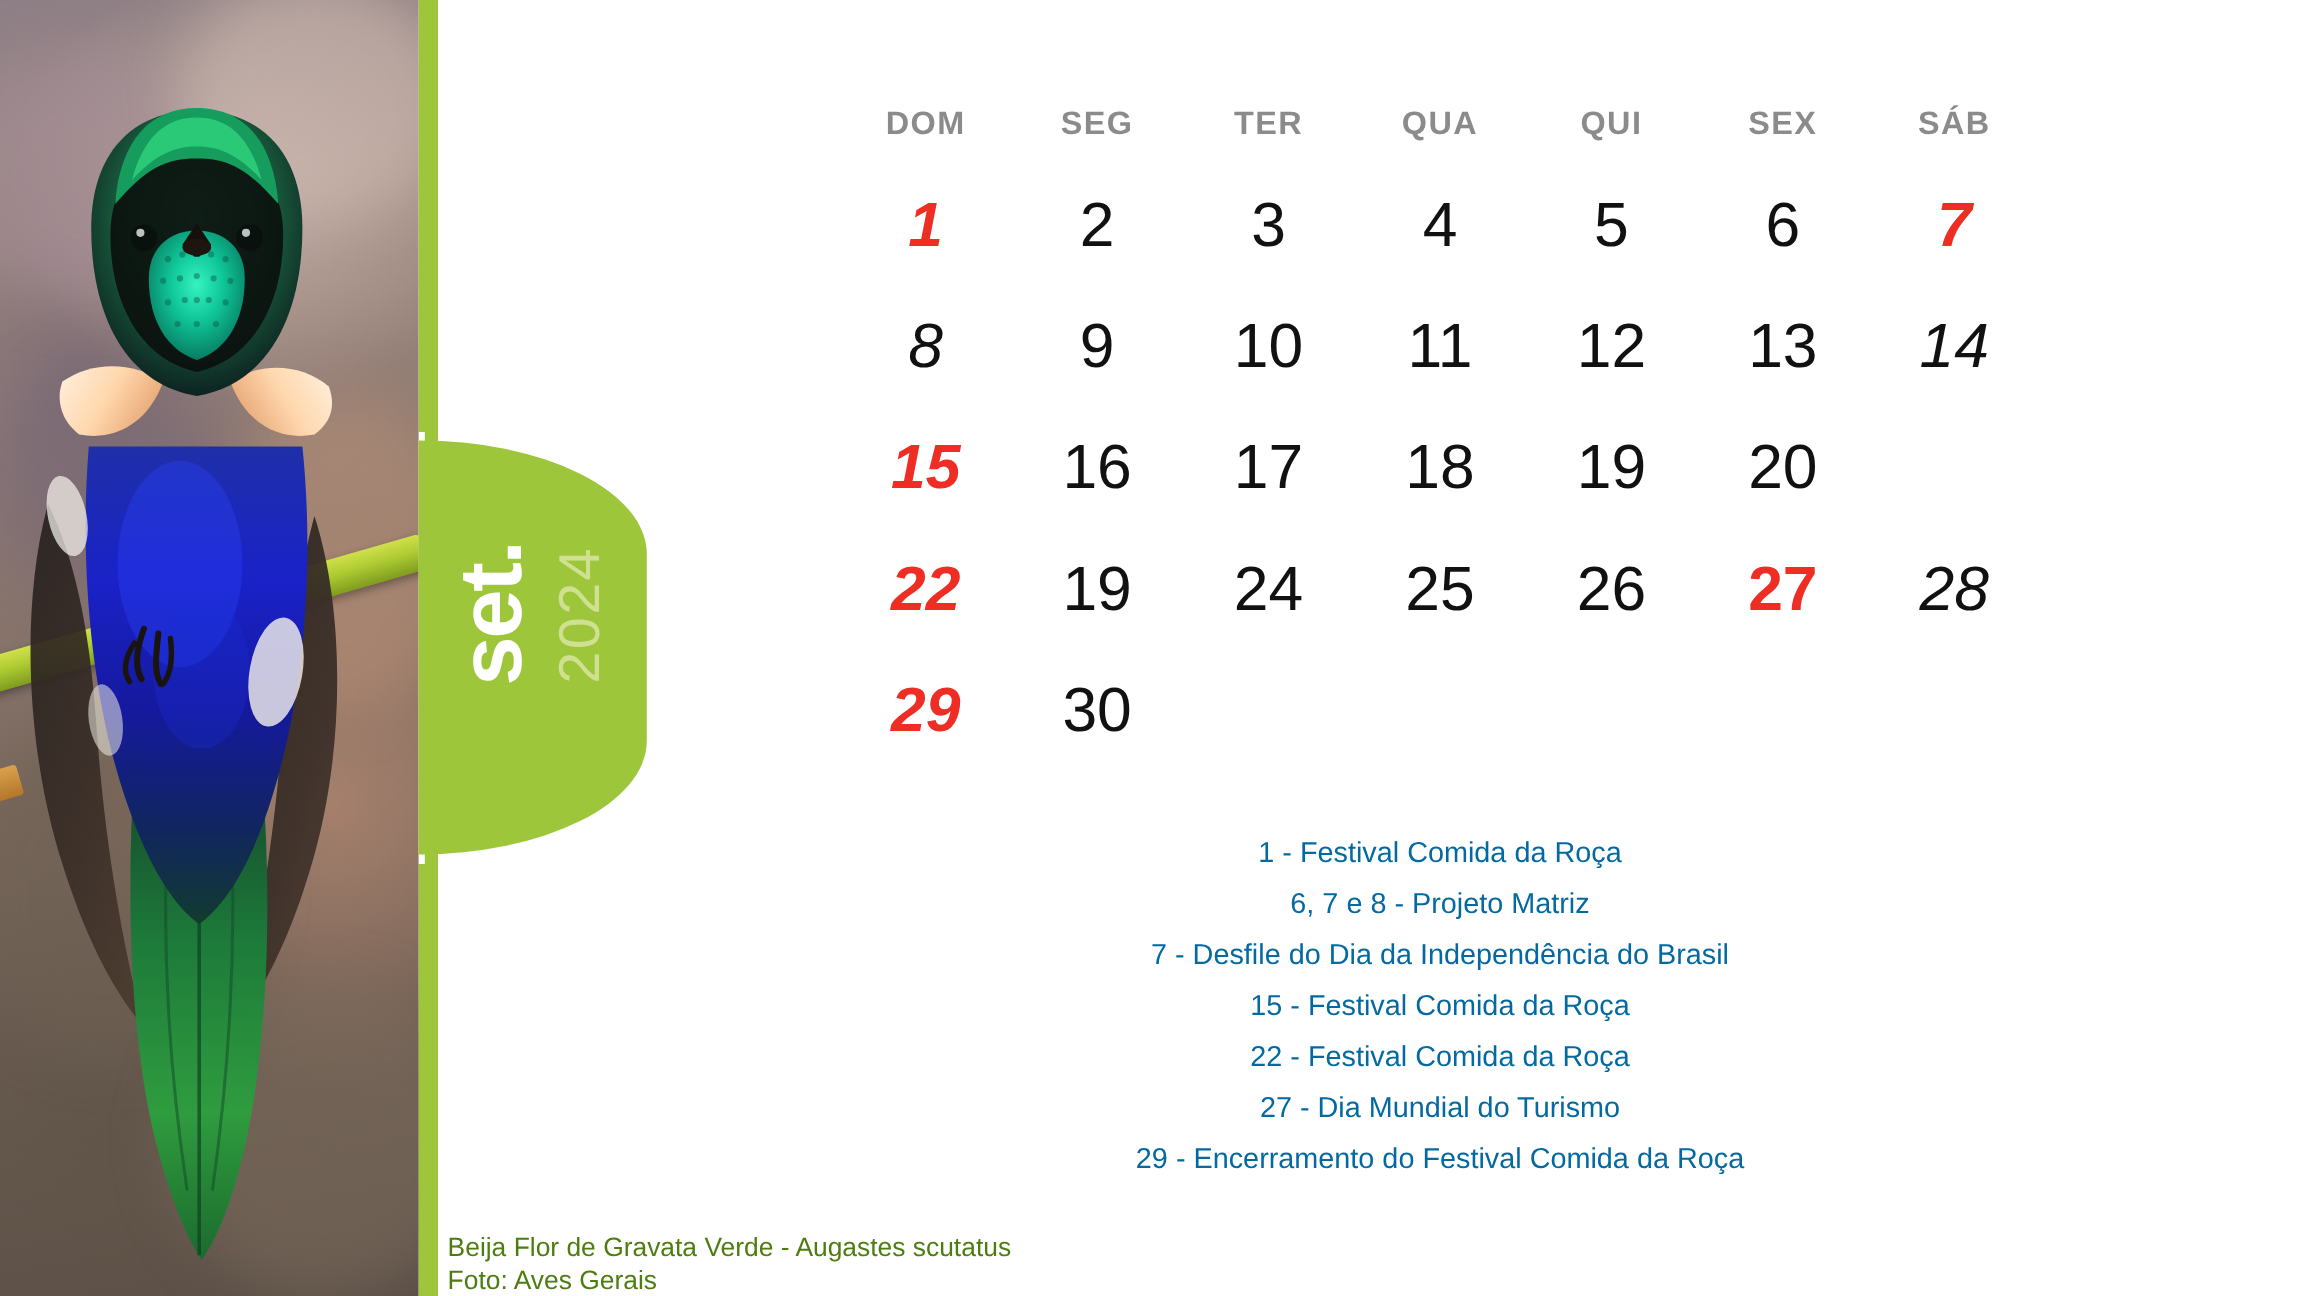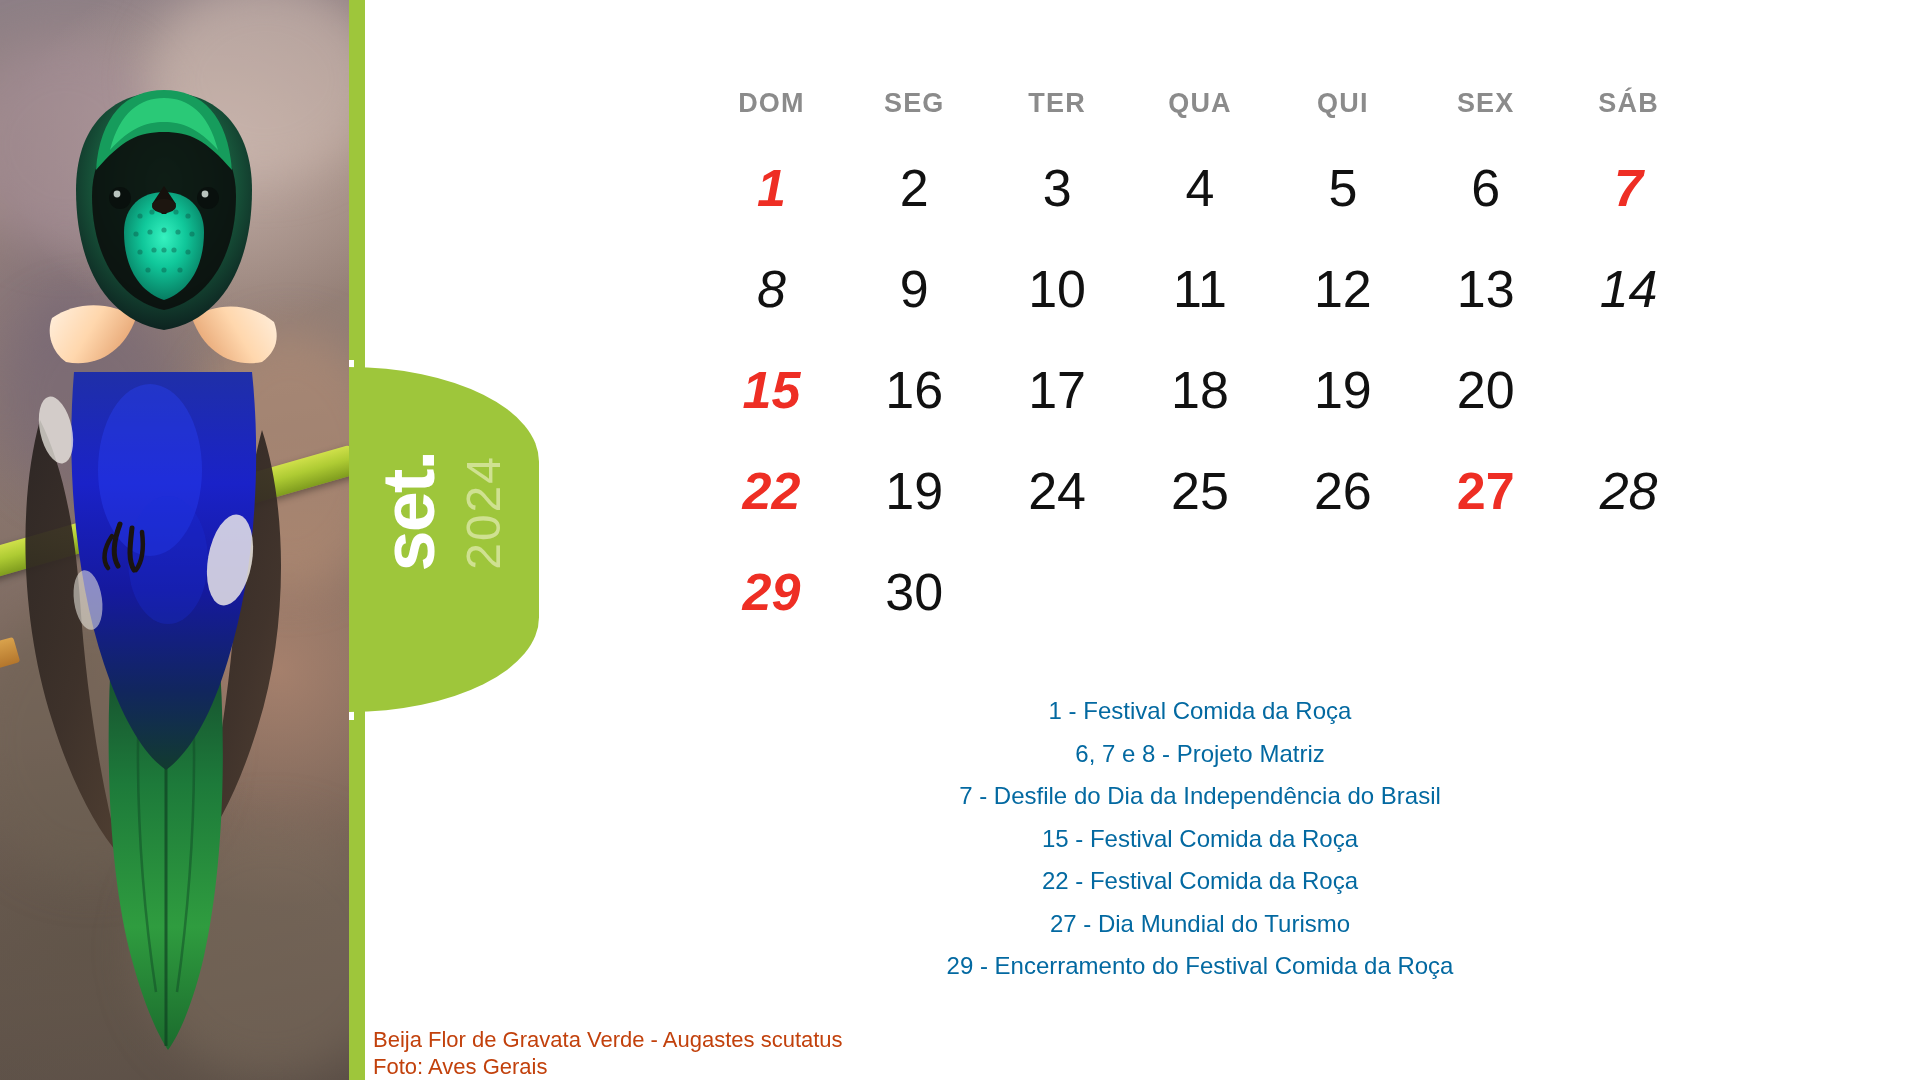--- a/index.html
+++ b/index.html
@@ -158,21 +158,21 @@
   }
 
   
   #caption {
     position:absolute;
     left:373px; top:1026px;
     width:760px;
   }
   .caption-line {
     font-size:22px;
-    color:#c2410c;
+    color:#4d7c0f;
     line-height:27px;
     white-space:nowrap;
   }
 </style>
 </head>
 <body>
 
 <div id="page">
 
   <div id="photo-panel">

